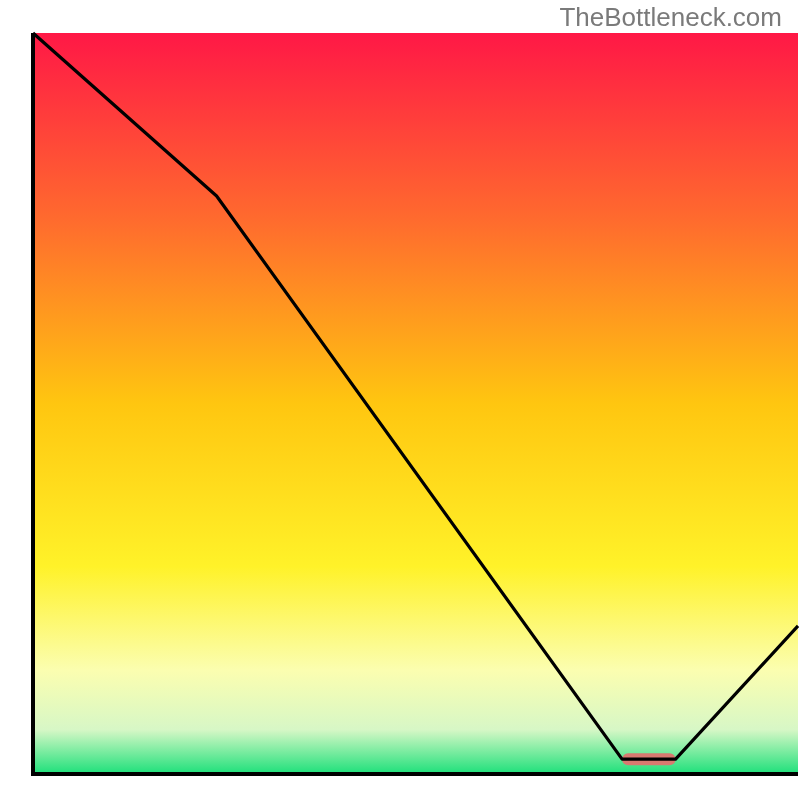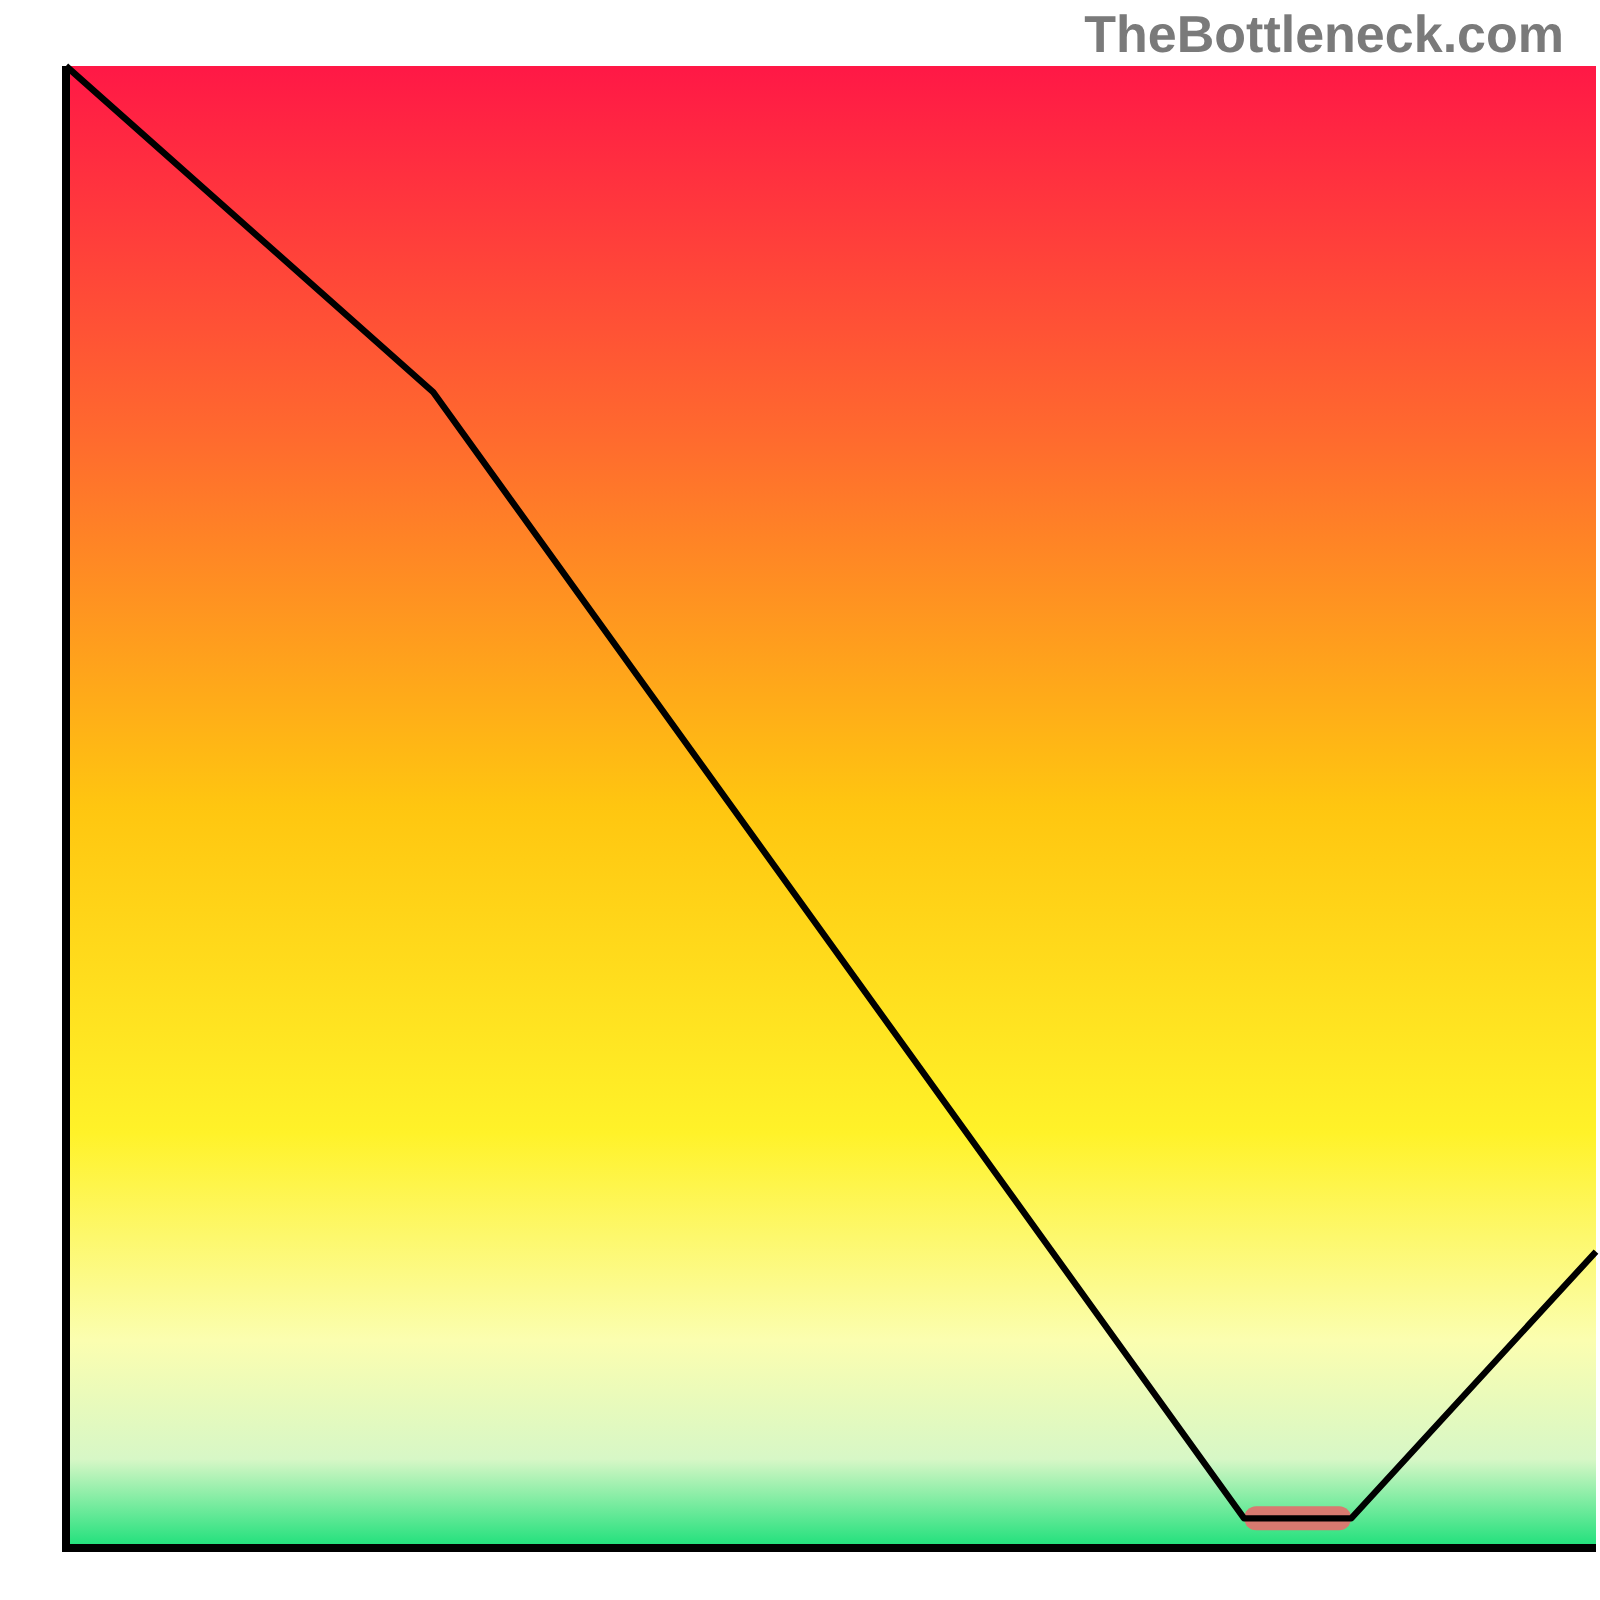--- a/index.html
+++ b/index.html
@@ -19,21 +19,21 @@
   svg {
     position: absolute;
     top: 0;
     left: 0;
   }
   .wm {
     position: absolute;
     top: 2px;
     right: 18px;
     font-size: 26px;
-    font-weight: 700;
+    font-weight: 400;
     color: #7a7a7a;
     letter-spacing: 0px;
   }
 </style>
 </head>
 <body>
 
 <div class="canvas-wrap">
   <div class="wm">TheBottleneck.com</div>
   <svg id="chart-svg" width="800" height="800" viewBox="0 0 800 800">

